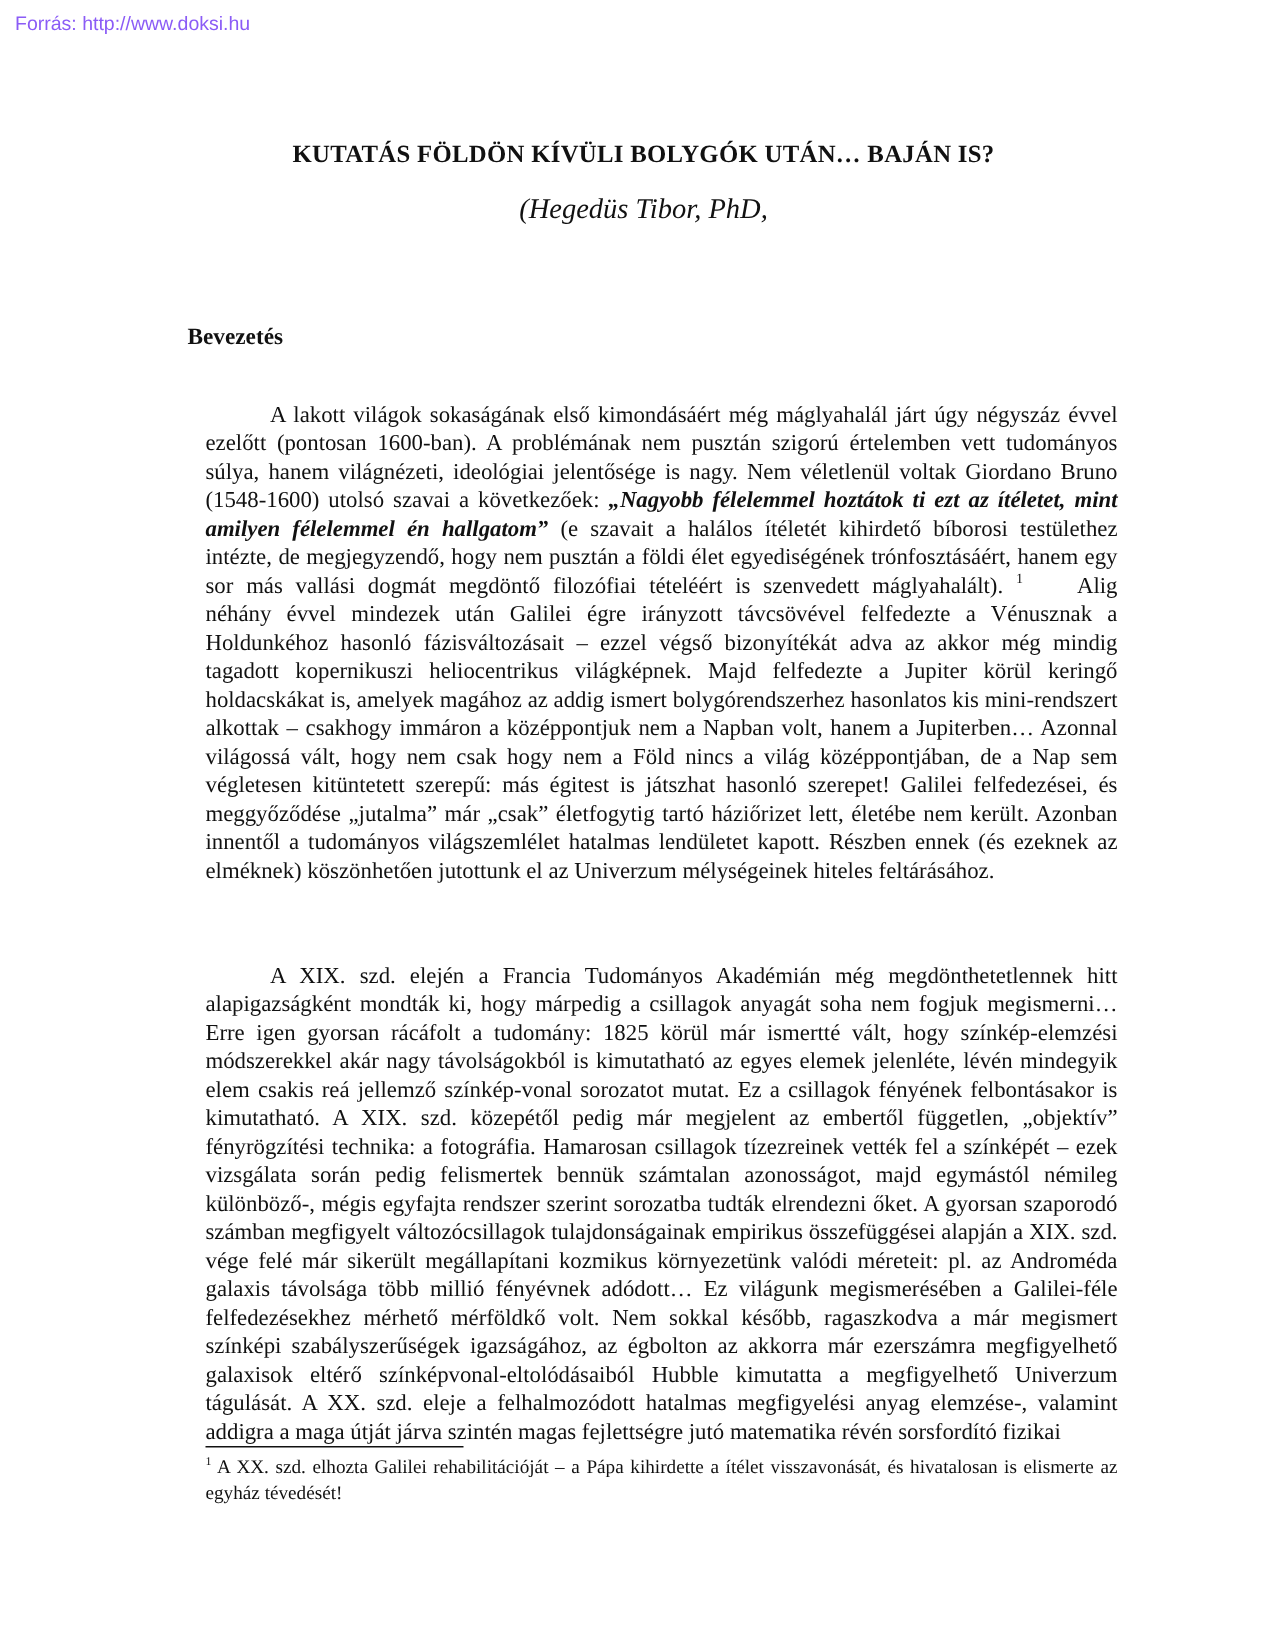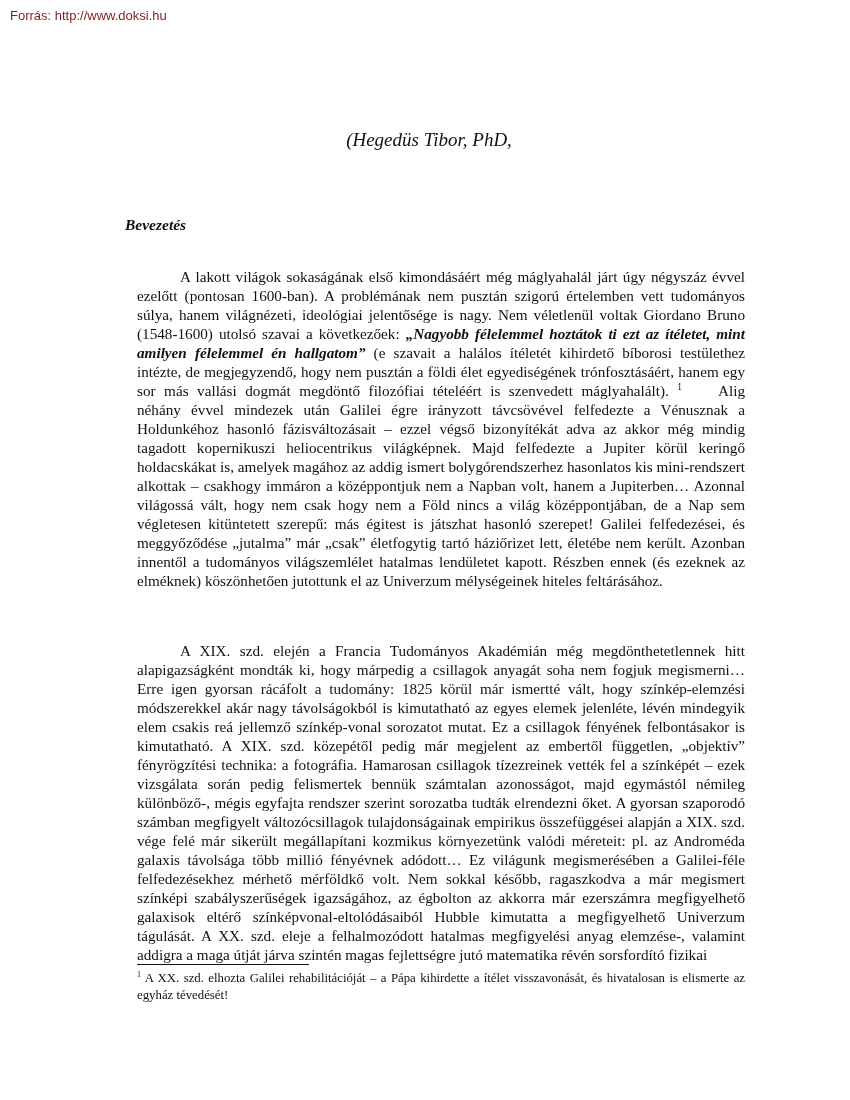--- a/index.html
+++ b/index.html
@@ -16,21 +16,21 @@
     color: #111111;
     font-family: "Liberation Serif", serif;
     overflow: hidden;
   }
   .source-line {
     position: absolute;
     top: 8px;
     left: 10px;
     font-family: "Liberation Sans", sans-serif;
     font-size: 13px;
-    color: #7f1d1d;
+    color: #8b5cf6;
     white-space: nowrap;
   }
   .doc-title {
     position: absolute;
     top: 93px;
     left: 125px;
     width: 608px;
     margin: 0;
     text-align: center;
     font-size: 16.5px;
@@ -48,21 +48,21 @@
     line-height: 19.5px;
   }
   .sec-heading {
     position: absolute;
     left: 125px;
     width: 608px;
     margin: 0;
     font-size: 15.5px;
     font-weight: bold;
   }
-  .h-intro { top: 216px; font-style: italic; }
+  .h-intro { top: 216px; }
   .h-astro { top: 601px; }
   .body-para {
     position: absolute;
     left: 125px;
     width: 608px;
     margin: 12px;
     font-size: 15.2px;
     line-height: 19px;
     text-align: justify;
     text-indent: 43px;
@@ -103,20 +103,21 @@
     width: 36px;
   }
 </style>
 </head>
 <body>
 
 <div class="page">
 
   <div class="source-line">Forrás: http://www.doksi.hu</div>
 
+  <h1 class="doc-title">KUTATÁS FÖLDÖN KÍVÜLI BOLYGÓK UTÁN… BAJÁN IS?</h1>
 
   <div class="byline">
     <div>(Hegedüs Tibor, PhD,</div>
   </div>
 
   <h2 class="sec-heading h-intro">Bevezetés</h2>
 
   <p class="body-para p-intro"><span class="seg-normal">A lakott világok sokaságának első kimondásáért még máglyahalál járt úgy négyszáz évvel ezelőtt (pontosan 1600-ban). A problémának nem pusztán szigorú értelemben vett tudományos súlya, hanem világnézeti, ideológiai jelentősége is nagy. Nem véletlenül voltak Giordano Bruno (1548-1600) utolsó szavai a következőek: </span><span class="seg-bold-italic">„Nagyobb félelemmel hoztátok ti ezt az ítéletet, mint amilyen félelemmel én hallgatom”</span><span class="seg-normal"> (e szavait a halálos ítéletét kihirdető bíborosi testülethez intézte, de megjegyzendő, hogy nem pusztán a földi élet egyediségének trónfosztásáért, hanem egy sor más vallási dogmát megdöntő filozófiai tételéért is szenvedett máglyahalált). </span><span class="seg-superscript">1</span><span class="seg-gap"></span><span class="seg-normal">Alig néhány évvel mindezek után Galilei égre irányzott távcsövével felfedezte a Vénusznak a Holdunkéhoz hasonló fázisváltozásait – ezzel végső bizonyítékát adva az akkor még mindig tagadott kopernikuszi heliocentrikus világképnek. Majd felfedezte a Jupiter körül keringő holdacskákat is, amelyek magához az addig ismert bolygórendszerhez hasonlatos kis mini-rendszert alkottak – csakhogy immáron a középpontjuk nem a Napban volt, hanem a Jupiterben… Azonnal világossá vált, hogy nem csak hogy nem a Föld nincs a világ középpontjában, de a Nap sem végletesen kitüntetett szerepű: más égitest is játszhat hasonló szerepet! Galilei felfedezései, és meggyőződése „jutalma” már „csak” életfogytig tartó háziőrizet lett, életébe nem került. Azonban innentől a tudományos világszemlélet hatalmas lendületet kapott. Részben ennek (és ezeknek az elméknek) köszönhetően jutottunk el az Univerzum mélységeinek hiteles feltárásához.</span></p>
 
 

